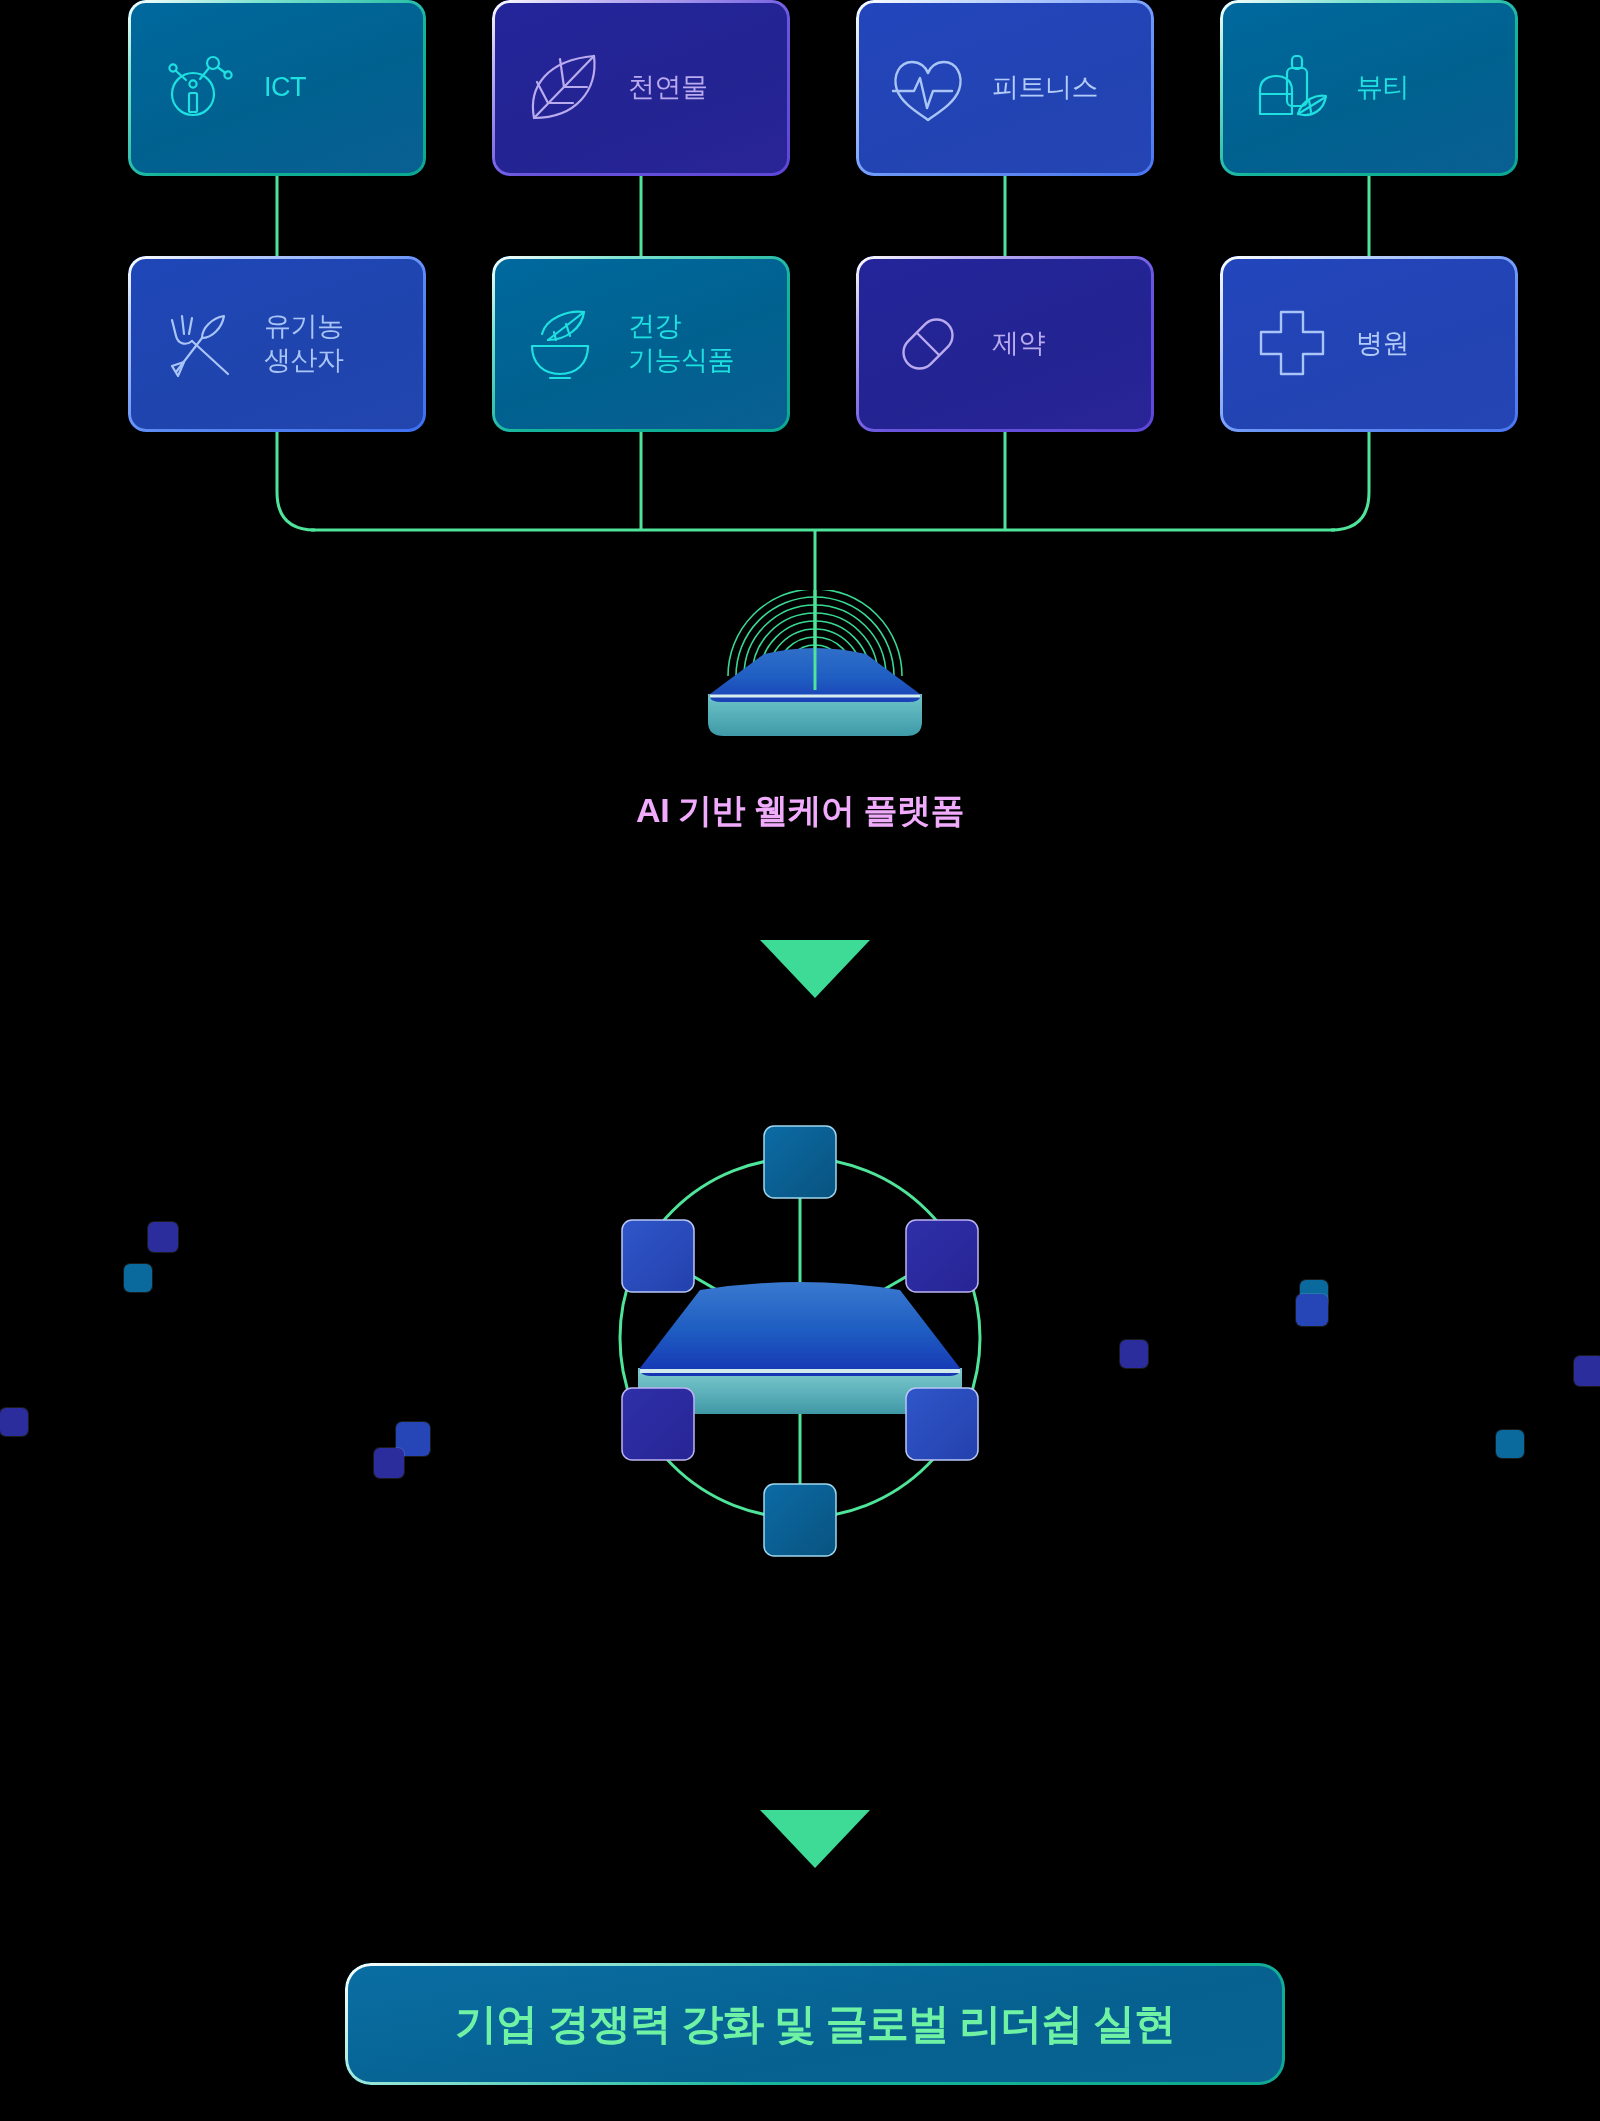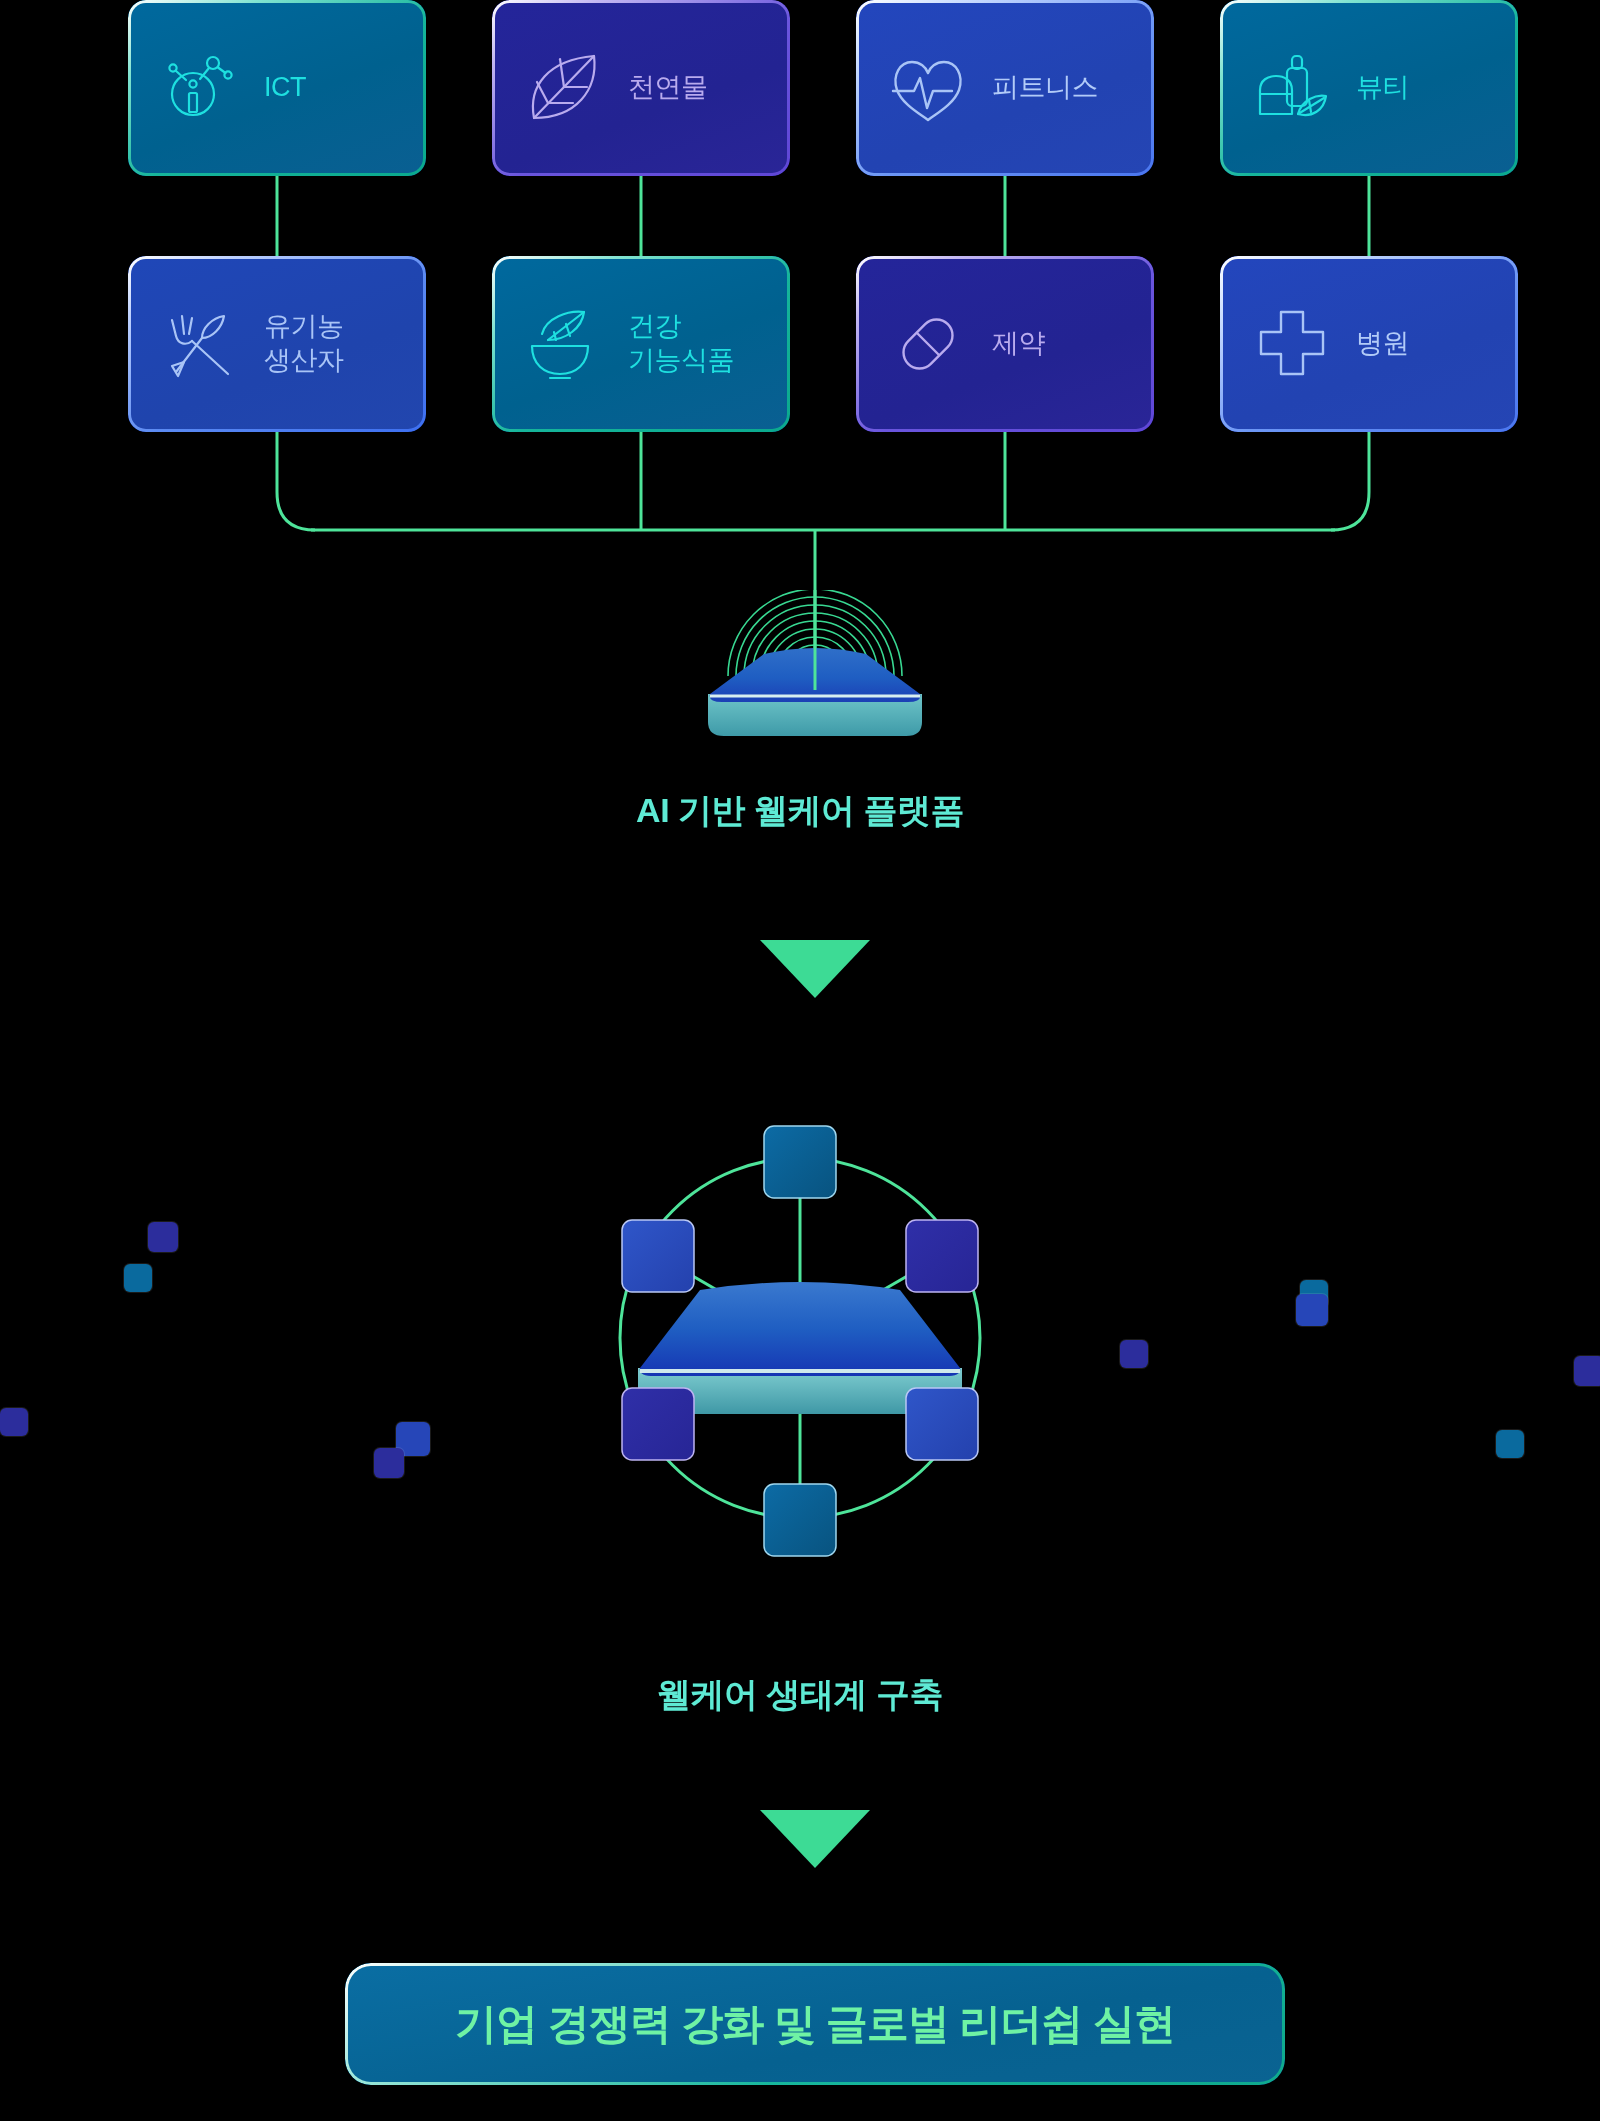--- a/index.html
+++ b/index.html
@@ -67,21 +67,21 @@
   .t-royal { background: linear-gradient(160deg,#2346bd 0%,#2243b2 60%,#2545b4 100%); }
   .t-royal::before { background: linear-gradient(150deg,#ffffff 0%,#cfe0ff 16%,#6d97f5 55%,#4a76ef 100%); }
   .t-royal .lbl { color:#b2cbf8; }
 
   
   #connectors { position:absolute; left:0; top:0; width:1600px; height:2121px; pointer-events:none; }
 
   
   .glabel {
     position:absolute; width:100%; text-align:center;
-    color:#5eead4; font-weight:bold; letter-spacing:-0.5px;
+    color:#f0abfc; font-weight:bold; letter-spacing:-0.5px;
   }
 
   
   .arrow { position:absolute; width:0; height:0; }
 
   
   .banner {
     position:absolute;
     border-radius: 26px;
     background: linear-gradient(170deg,#0a6ea3 0%,#066190 60%,#0a6392 100%);
@@ -327,21 +327,20 @@
 
       <rect x="214" y="46" width="72" height="72" rx="10" fill="url(#nA)" stroke="#9fd7ef" stroke-width="1.5"></rect>
       <rect x="72" y="140" width="72" height="72" rx="10" fill="url(#nB)" stroke="#b9c8f5" stroke-width="1.5"></rect>
       <rect x="356" y="140" width="72" height="72" rx="10" fill="url(#nC)" stroke="#bdb4f2" stroke-width="1.5"></rect>
       <rect x="72" y="308" width="72" height="72" rx="10" fill="url(#nC)" stroke="#bdb4f2" stroke-width="1.5"></rect>
       <rect x="356" y="308" width="72" height="72" rx="10" fill="url(#nB)" stroke="#b9c8f5" stroke-width="1.5"></rect>
       <rect x="214" y="404" width="72" height="72" rx="10" fill="url(#nA)" stroke="#9fd7ef" stroke-width="1.5"></rect>
     </svg>
   </div>
 
-  <div class="glabel" style="top:1672px;font-size:34px;">웰케어 생태계 구축</div>
 
   <svg class="arrow" style="left:760px;top:1810px;width:110px;height:60px;" viewBox="0 0 110 60">
     <polygon points="0,0 110,0 55,58" fill="#3ddb95"></polygon>
   </svg>
 
   <div class="banner" style="left:345px;top:1963px;width:940px;height:122px;">
     <span class="btxt">기업 경쟁력 강화 및 글로벌 리더쉽 실현</span>
   </div>
 
 </div>

